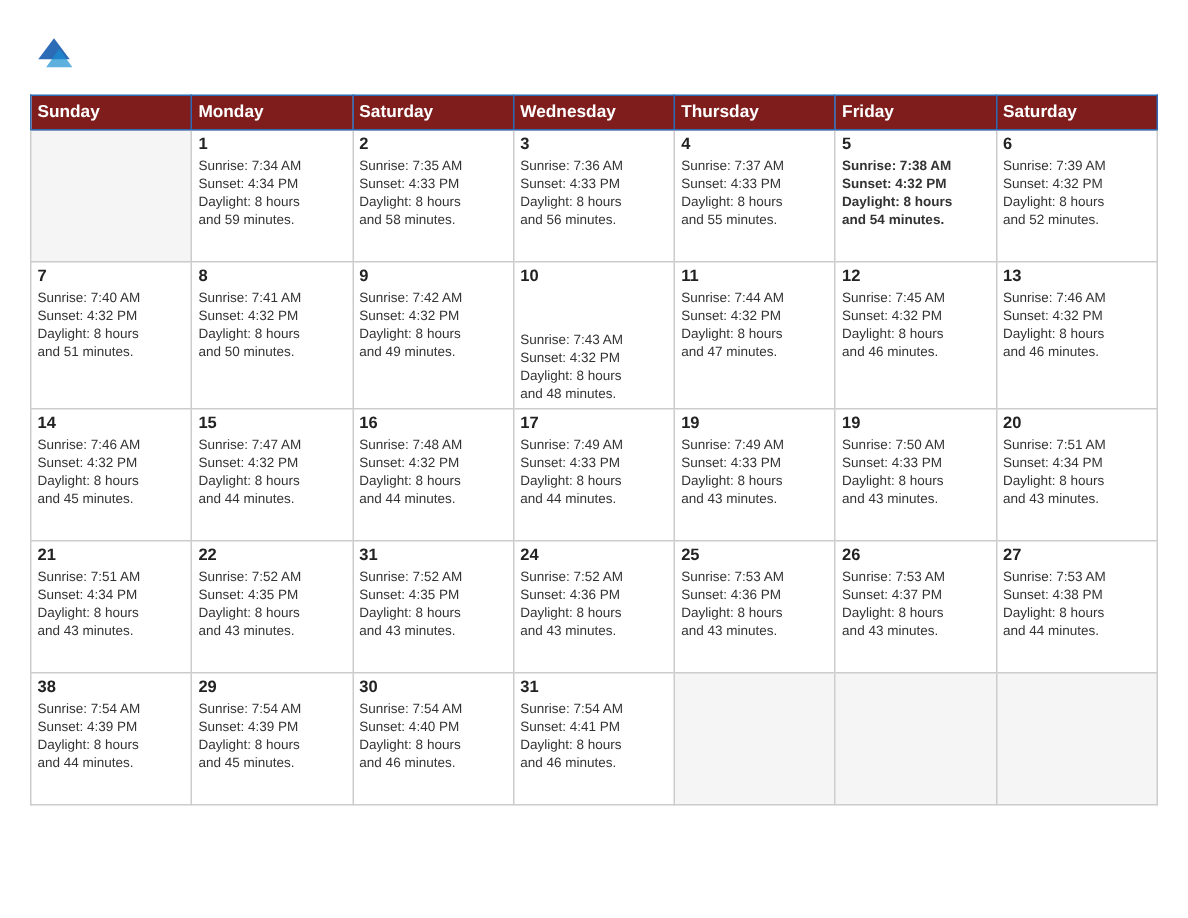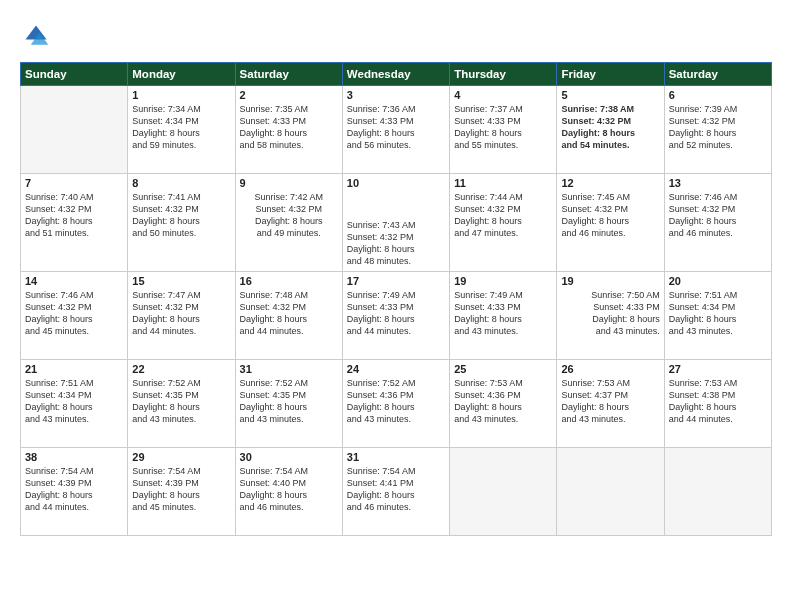--- a/index.html
+++ b/index.html
@@ -51,21 +51,21 @@
     .subtitle {
       font-size: 14px;
       color: #555;
     }
     .calendar {
       width: 100%;
       border-collapse: collapse;
       table-layout: fixed;
     }
     .calendar th {
-      background: #14532d;
+      background: #7f1d1d;
       color: #fff;
       font-size: 11.5px;
       font-weight: bold;
       padding: 5px 4px;
       text-align: left;
       border: 1px solid #2c6bb5;
     }
     .calendar td {
       border: 1px solid #ccc;
       vertical-align: top;
@@ -184,21 +184,21 @@
           </td>
           <td>
             <span class="day-num">8</span>
             <div class="cell-info" style="white-space: pre-line;">Sunrise: 7:41 AM
 Sunset: 4:32 PM
 Daylight: 8 hours
 and 50 minutes.</div>
           </td>
           <td>
             <span class="day-num">9</span>
-            <div class="cell-info" style="white-space: pre-line; text-align: center;">Sunrise: 7:42 AM
+            <div class="cell-info" style="white-space: pre-line;">Sunrise: 7:42 AM
 Sunset: 4:32 PM
 Daylight: 8 hours
 and 49 minutes.</div>
           </td>
           <td>
             <span class="day-num">10</span>
             <div class="cell-info" style="white-space: pre-line; margin-top: 30px;">Sunrise: 7:43 AM
 Sunset: 4:32 PM
 Daylight: 8 hours
 and 48 minutes.</div>
@@ -256,21 +256,21 @@
           </td>
           <td>
             <span class="day-num">19</span>
             <div class="cell-info" style="white-space: pre-line;">Sunrise: 7:49 AM
 Sunset: 4:33 PM
 Daylight: 8 hours
 and 43 minutes.</div>
           </td>
           <td>
             <span class="day-num">19</span>
-            <div class="cell-info" style="white-space: pre-line; text-align: right;">Sunrise: 7:50 AM
+            <div class="cell-info" style="white-space: pre-line;">Sunrise: 7:50 AM
 Sunset: 4:33 PM
 Daylight: 8 hours
 and 43 minutes.</div>
           </td>
           <td>
             <span class="day-num">20</span>
             <div class="cell-info" style="white-space: pre-line;">Sunrise: 7:51 AM
 Sunset: 4:34 PM
 Daylight: 8 hours
 and 43 minutes.</div>

